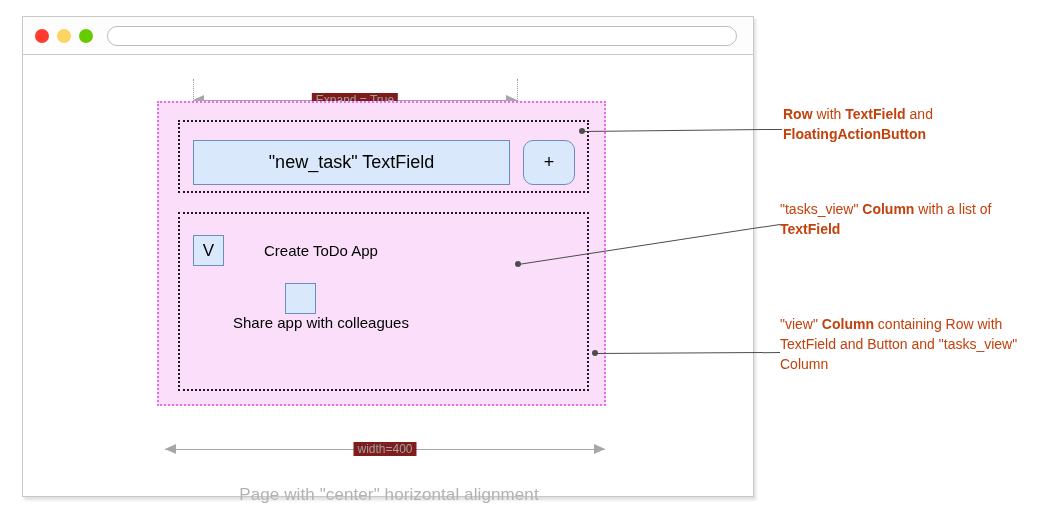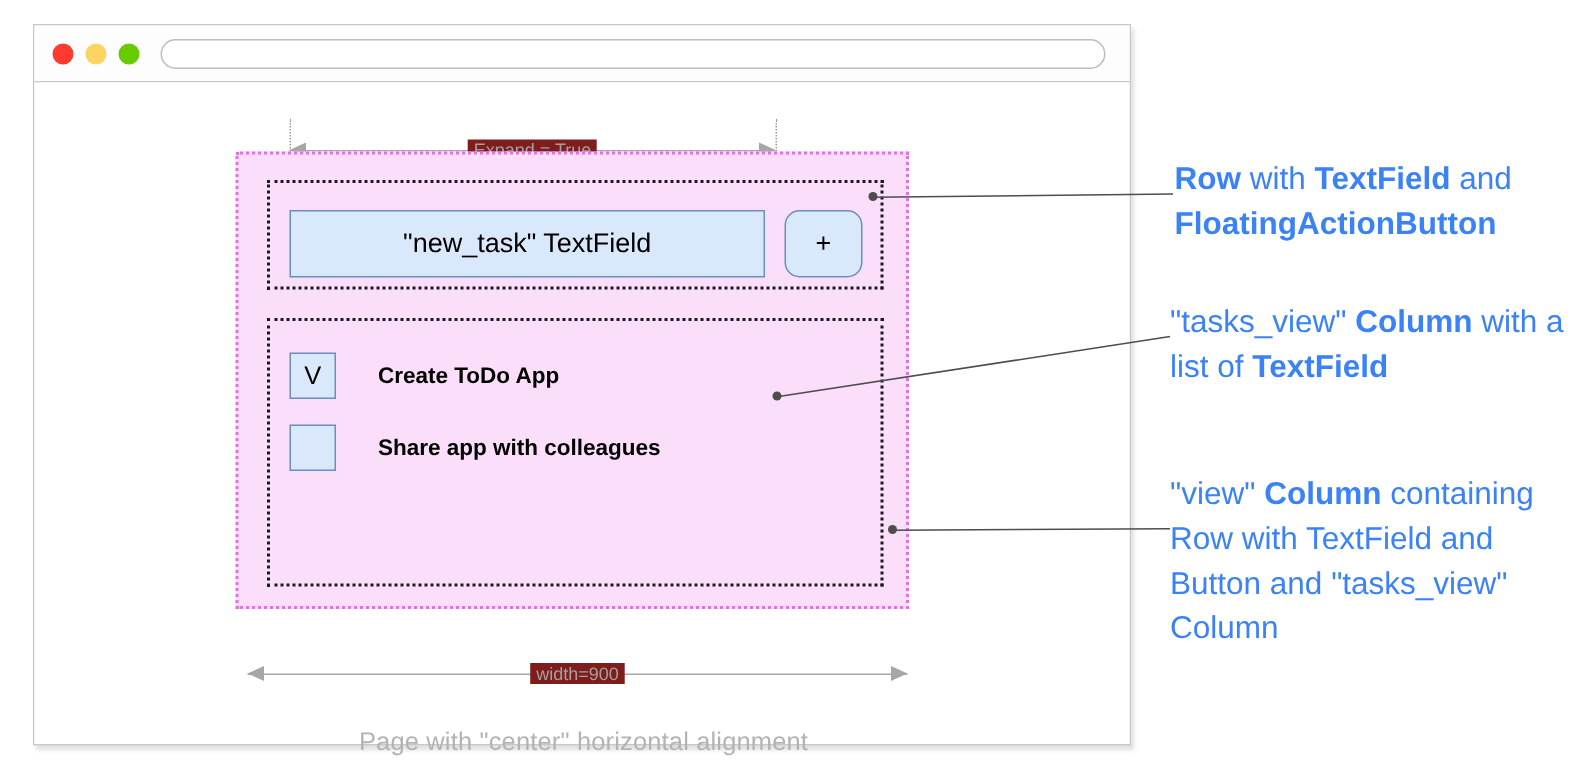--- a/index.html
+++ b/index.html
@@ -150,41 +150,40 @@
     color: #000000;
   }
 
   .task-row {
     position: absolute;
     left: 193px;
     display: flex;
     align-items: center;
   }
   #task-row-0 { top: 235px; }
-  #task-row-1 { top: 283px; }
+  #task-row-1 { top: 283px; flex-direction: column; }
 
   .checkbox {
     width: 31px;
     height: 31px;
     box-sizing: border-box;
     background: #dae8fc;
     border: 1px solid #6c8ebf;
     display: flex;
     align-items: center;
     justify-content: center;
     font-size: 17px;
     color: #000000;
     line-height: 1;
   }
   .task-label {
-    margin-left: 28px;
+    margin-left: 40px;
     font-size: 15px;
     color: #000000;
     white-space: nowrap;
-    font-weight: bold;
   }
 
   
   .ext-line {
     position: absolute;
     border-left: 1px dotted #9a9a9a;
     width: 0;
   }
   .dim-line {
     position: absolute;
@@ -205,23 +204,23 @@
     width: 0; height: 0;
     border-top: 5px solid transparent;
     border-bottom: 5px solid transparent;
   }
   .arrow-left  { border-right: 11px solid #a6a6a6; }
   .arrow-right { border-left: 11px solid #a6a6a6; }
 
   
   .annotation {
     position: absolute;
-    font-size: 21px;
+    font-size: 14px;
     line-height: 1.42;
-    color: #3b82f6;
+    color: #c2410c;
   }
   .annotation b { font-weight: bold; }
   #ann-row      { left: 783px; top: 105px; width: 262px; }
   #ann-tasks    { left: 780px; top: 200px; width: 268px; }
   #ann-view     { left: 780px; top: 315px; width: 272px; }
 
   .leader {
     position: absolute;
     height: 0;
     border-top: 1.6px solid #4d4d4d;
@@ -254,21 +253,21 @@
     <div class="ext-line" style="left:170px; top:24px; height:72px;"></div>
     <div class="ext-line" style="left:494px; top:24px; height:72px;"></div>
     <div class="dim-line" style="left:170px; top:45px; width:324px;"></div>
     <div class="arrow-head arrow-left" style="left:170px; top:40px;"></div>
     <div class="arrow-head arrow-right" style="left:483px; top:40px;"></div>
     <div class="dim-label" style="left:332px; top:45px;">Expand = True</div>
 
     <div class="dim-line" style="left:142px; top:394px; width:440px;"></div>
     <div class="arrow-head arrow-left" style="left:142px; top:389px;"></div>
     <div class="arrow-head arrow-right" style="left:571px; top:389px;"></div>
-    <div class="dim-label" style="left:362px; top:394px;">width=900</div>
+    <div class="dim-label" style="left:362px; top:394px;">width=400</div>
 
     <div id="page-caption">Page with "center" horizontal alignment</div>
   </div>
 </div>
 
 <div id="view-column"></div>
 
 <div id="row-box" class="dotted-box"></div>
 
 <div id="tasks-view-box" class="dotted-box"></div>

